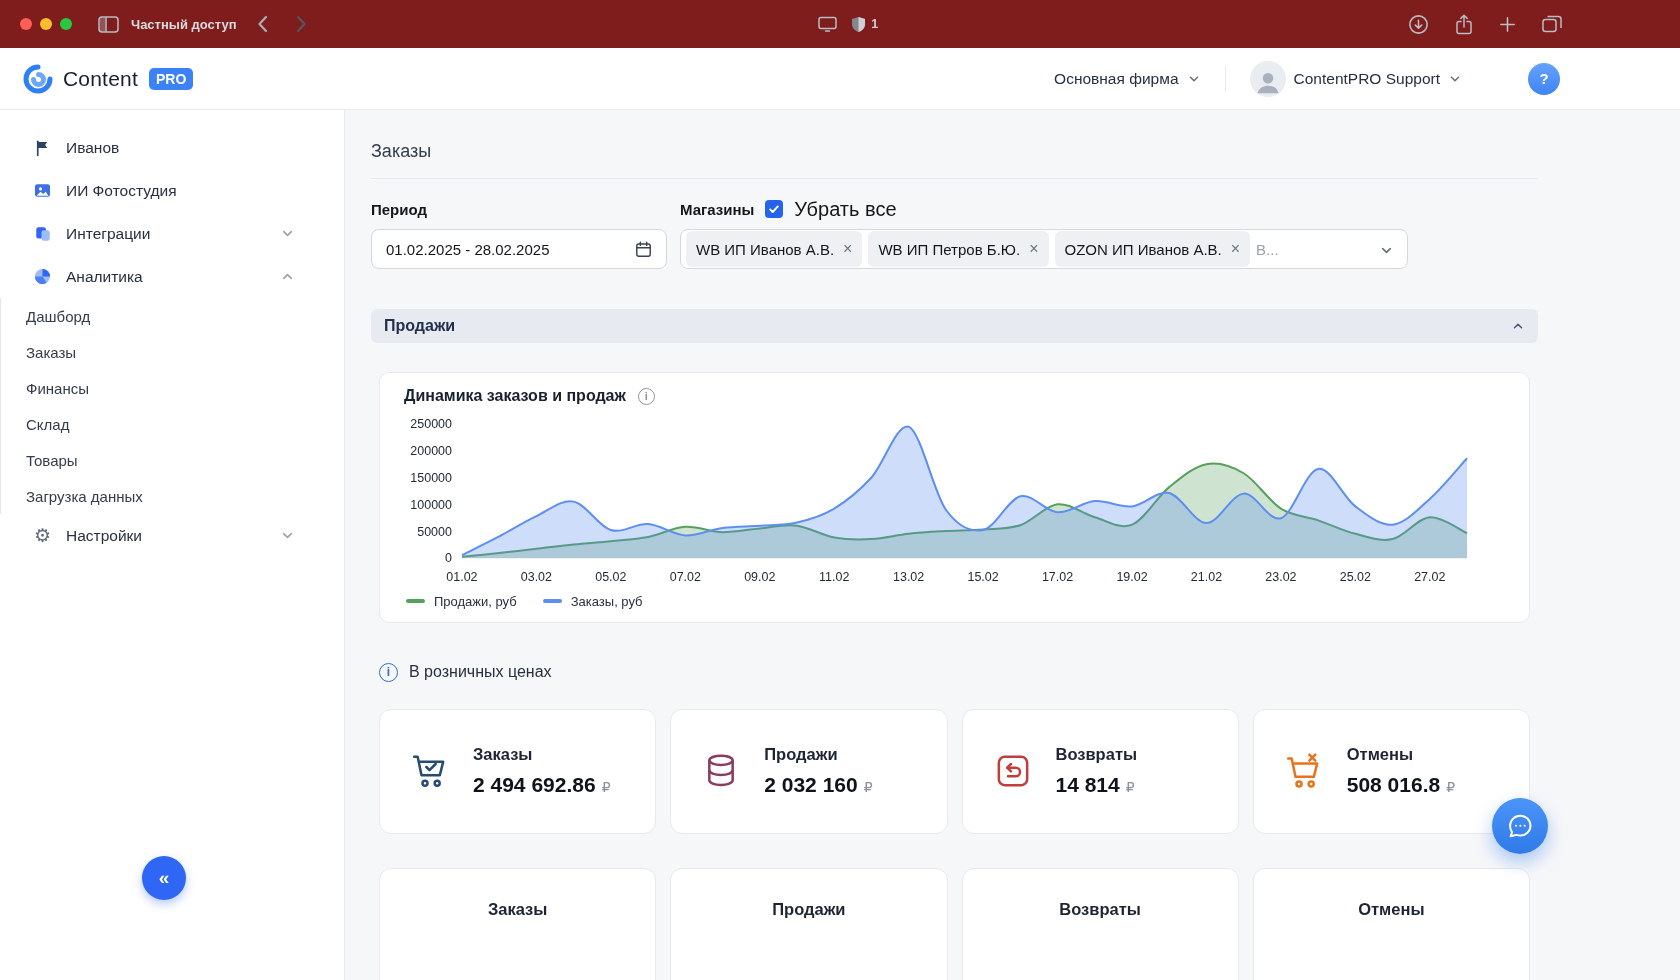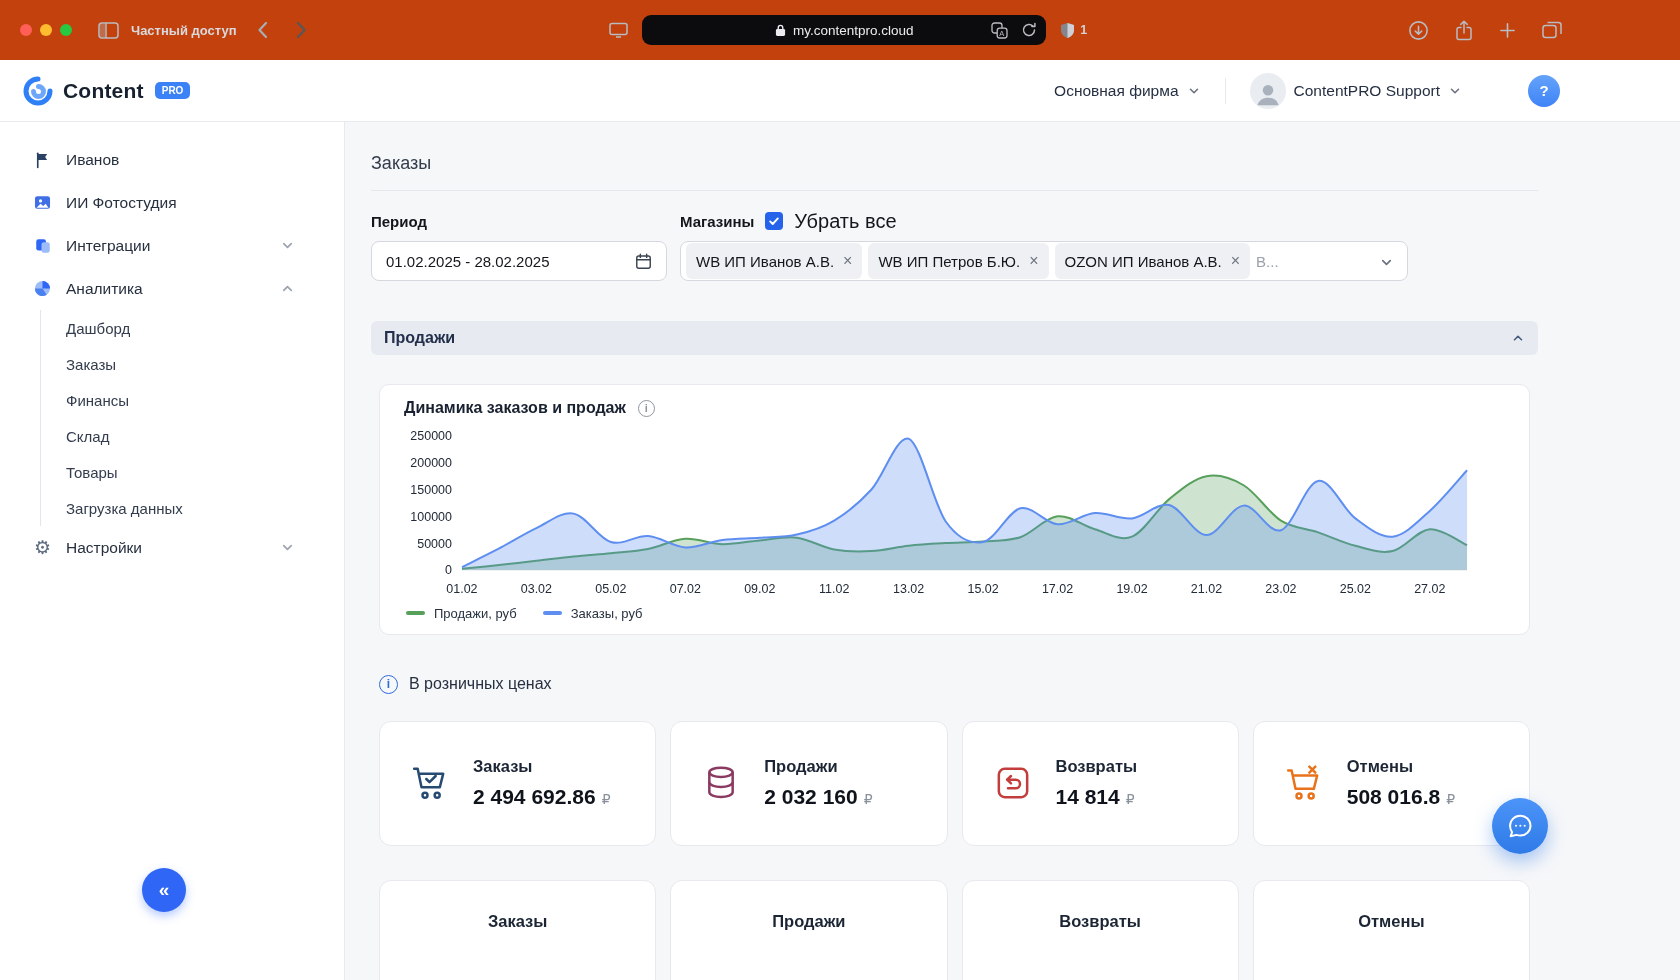--- a/index.html
+++ b/index.html
@@ -1,52 +1,52 @@
 <!DOCTYPE html>
 <html lang="ru"><head>
 <meta charset="utf-8">
 <style>
   *{margin:0;padding:0;box-sizing:border-box}
   html,body{width:1680px;height:980px;overflow:hidden}
   body{font-family:"Liberation Sans","DejaVu Sans",sans-serif;background:#fff;color:#1f2937;-webkit-font-smoothing:antialiased}
   svg{display:block}
 
   
-  .chrome{height:60px;background:#c2410c;display:flex;align-items:center;padding-left:20px}
+  .chrome{height:48px;background:#7f1d1d;display:flex;align-items:center;padding-left:20px}
   .traffic{display:flex;gap:8px;margin-right:26px}
   .traffic span{width:12px;height:12px;border-radius:50%;display:block}
   .tl-red{background:#ff5f57}.tl-yellow{background:#febc2e}.tl-green{background:#28c840}
   .chrome-btn{background:none;border:none;display:inline-flex;align-items:center;justify-content:center;cursor:pointer;padding:0}
   .private-label{color:#d9d9de;font-size:13px;font-weight:700;margin:0 20px 0 12px;white-space:nowrap}
   .nav-ch{display:flex;gap:28px;margin-right:8px}
   .chrome-center{flex:1;display:flex;align-items:center;justify-content:center;gap:14px;min-width:0}
   .url-pill{width:404px;height:30px;background:#0c0c0e;border-radius:9px;display:flex;align-items:center;justify-content:center;gap:7px;position:relative}
   .url-text{color:#ececf0;font-size:13.5px}
   .pill-tools{position:absolute;right:9px;display:flex;gap:13px;align-items:center}
   .shield-wrap{display:flex;align-items:center;gap:5px;color:#d2d2d7;font-size:12.5px;font-weight:600}
   .chrome-right{display:flex;align-items:center;gap:26px;padding:0 118px 0 26px}
 
   
   .app-header{height:62px;background:#fff;border-bottom:1px solid #e8eaef;display:flex;align-items:center;padding:0 120px 0 22px}
   .logo{display:flex;align-items:center;gap:9px}
-  .logo-text{font-size:21px;font-weight:700;color:#16202e;letter-spacing:.2px}
-  .logo-badge{background:#3b82f6;color:#fff;font-size:10px;font-weight:700;padding:3px 7px;border-radius:5px;margin-left:2px}
+  .logo-text{font-size:21px;font-weight:400;color:#16202e;letter-spacing:.2px}
+  .logo-badge{background:#3b82f6;color:#fff;font-size:14px;font-weight:700;padding:3px 7px;border-radius:5px;margin-left:2px}
   .header-right{margin-left:auto;display:flex;align-items:center;gap:24px}
   .selector{display:flex;align-items:center;gap:8px;font-size:15.5px;color:#263042;cursor:pointer;white-space:nowrap}
   .vdiv{width:1px;height:26px;background:#e7e9ee}
   .avatar{width:36px;height:36px;border-radius:50%;background:#e9ecf1;display:flex;align-items:flex-end;justify-content:center;overflow:hidden}
   .help-btn{width:32px;height:32px;border-radius:50%;background:linear-gradient(180deg,#64a3fa,#3f83f7);color:#fff;font-size:15px;font-weight:700;border:none;display:flex;align-items:center;justify-content:center;cursor:pointer;margin-left:42px}
 
   
   .app-body{display:flex;height:870px}
   .sidebar{width:345px;background:#fff;border-right:1px solid #e8eaef;padding-top:16px;position:relative;flex:none}
   .side-item{display:flex;align-items:center;height:43px;padding:0 49px 0 33px;font-size:15.5px;color:#27303f;cursor:pointer}
   .side-ico{width:19px;height:19px;margin-right:14px;flex:none;display:flex;align-items:center;justify-content:center}
   .side-item .chev{margin-left:auto}
-  .sub-list{margin-left:40px;border-left:1px solid #e3e6ec}
+  .sub-list{border-left:1px solid #e3e6ec}
   .sub-item{height:36px;display:flex;align-items:center;padding-left:25px;font-size:15px;color:#333d4d;cursor:pointer}
   .gear-glyph{font-size:19px;color:#5d6b80;line-height:1}
   .collapse-btn{position:absolute;left:142px;bottom:80px;width:44px;height:44px;border-radius:50%;background:#2f66f5;color:#fff;font-size:19px;font-weight:700;border:none;display:flex;align-items:center;justify-content:center;cursor:pointer;box-shadow:0 4px 10px rgba(47,102,245,.35)}
 
   
   .content{flex:1;background:#f6f7f9;padding:0 142px 0 26px;overflow:hidden}
   .page-title{font-size:18px;font-weight:500;color:#333d4c;margin-top:31px}
   .hdivider{height:1px;background:#e4e7ec;margin-top:16px}
   .filters{display:flex;gap:13px;margin-top:21px}
   .filter-label{font-size:15px;font-weight:700;color:#13161c;margin-bottom:11px;height:18px;display:flex;align-items:center;gap:11px}
@@ -117,42 +117,20 @@
     </button>
   </div>
 
   <div class="chrome-center">
     <button class="chrome-btn">
       <svg width="19" height="16" viewBox="0 0 19 16" fill="none" stroke="#b9bcc2" stroke-width="1.5">
           <rect x="1" y="1.5" width="17" height="11" rx="2"></rect>
           <path d="M7 15h5"></path>
         </svg>
     </button>
-    <div class="url-pill">
-      <svg width="11" height="14" viewBox="0 0 12 14">
-          <rect x="1" y="6" width="10" height="7.5" rx="1.5" fill="#ececf0"></rect>
-          <path d="M3.5 6.5V4.5a2.5 2.5 0 0 1 5 0v2" stroke="#ececf0" stroke-width="1.5" fill="none"></path>
-        </svg>
-      <span class="url-text">my.contentpro.cloud</span>
-      <span class="pill-tools">
-        <button class="chrome-btn">
-          <svg width="17" height="17" viewBox="0 0 17 17" fill="none" stroke="#b9bcc2" stroke-width="1.3">
-            <rect x="1" y="1" width="10" height="10" rx="2.5"></rect>
-            <rect x="6.2" y="6.2" width="9.8" height="9.8" rx="2.5" fill="#0c0c0e"></rect>
-            <text x="8.2" y="14" font-size="7.5" fill="#b9bcc2" stroke="none">A</text>
-          </svg>
-        </button>
-        <button class="chrome-btn">
-          <svg width="16" height="16" viewBox="0 0 16 16" fill="none" stroke="#b9bcc2" stroke-width="1.5" stroke-linecap="round" stroke-linejoin="round">
-              <path d="M13.5 8A5.5 5.5 0 1 1 11.9 4.1"></path>
-              <path d="M13.9 1.6v3h-3"></path>
-            </svg>
-        </button>
-      </span>
-    </div>
     <div class="shield-wrap">
       <svg width="15" height="17" viewBox="0 0 15 17">
           <path d="M7.5 1L14 3v5c0 4-2.8 6.9-6.5 8C3.8 14.9 1 12 1 8V3z" fill="#85858c"></path>
           <path d="M7.5 1L14 3v5c0 4-2.8 6.9-6.5 8z" fill="#cfcfd5"></path>
         </svg>
       <span>1</span>
     </div>
   </div>
 
   <div class="chrome-right">

